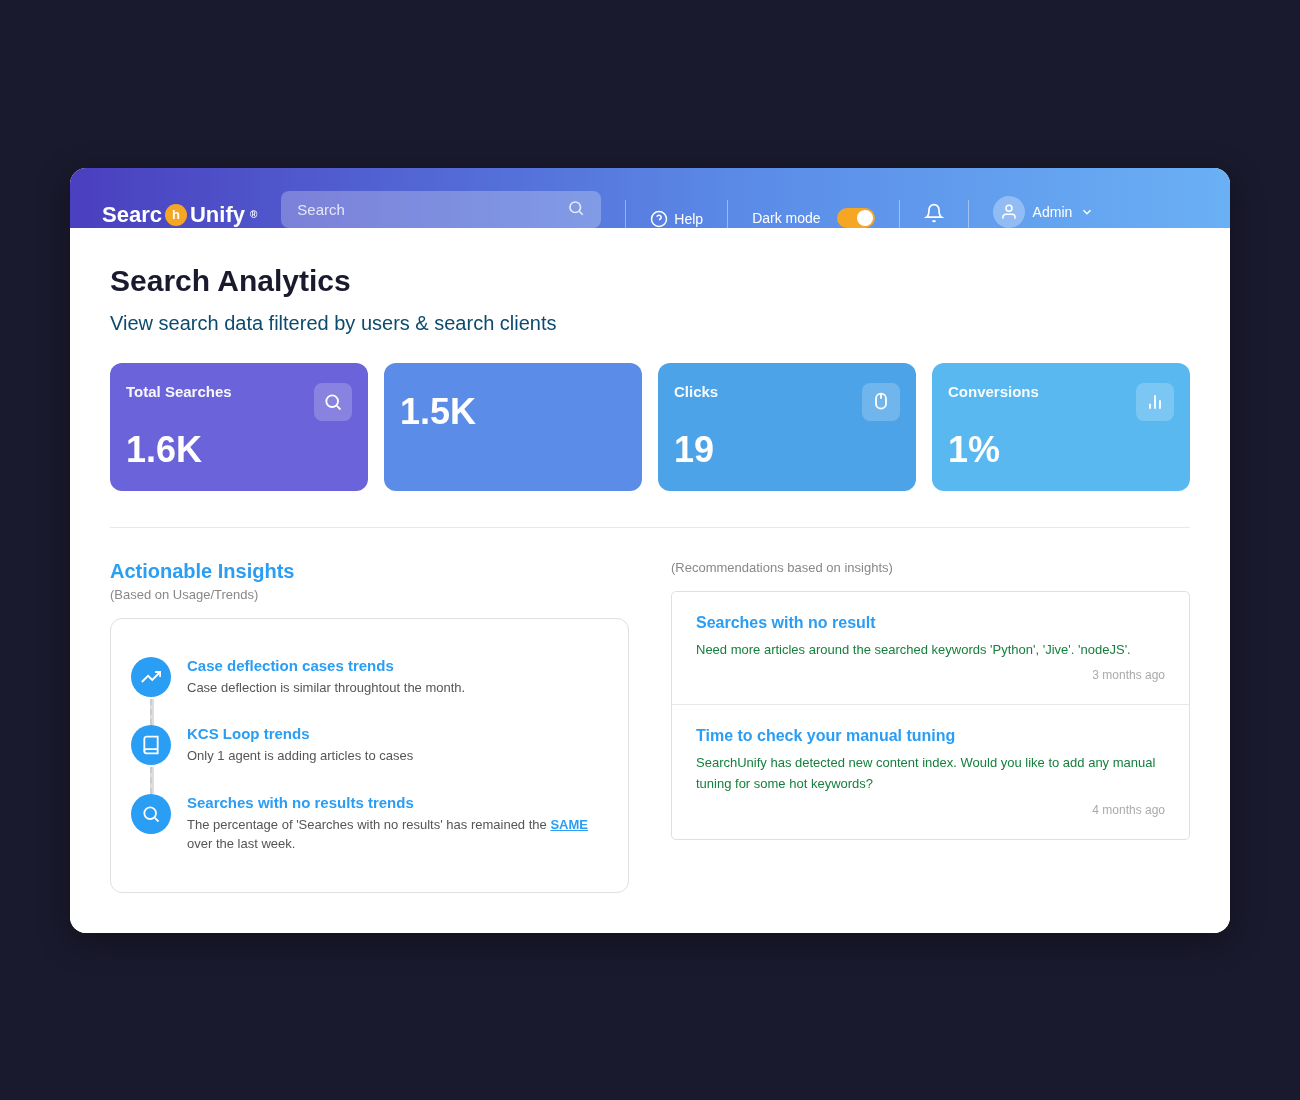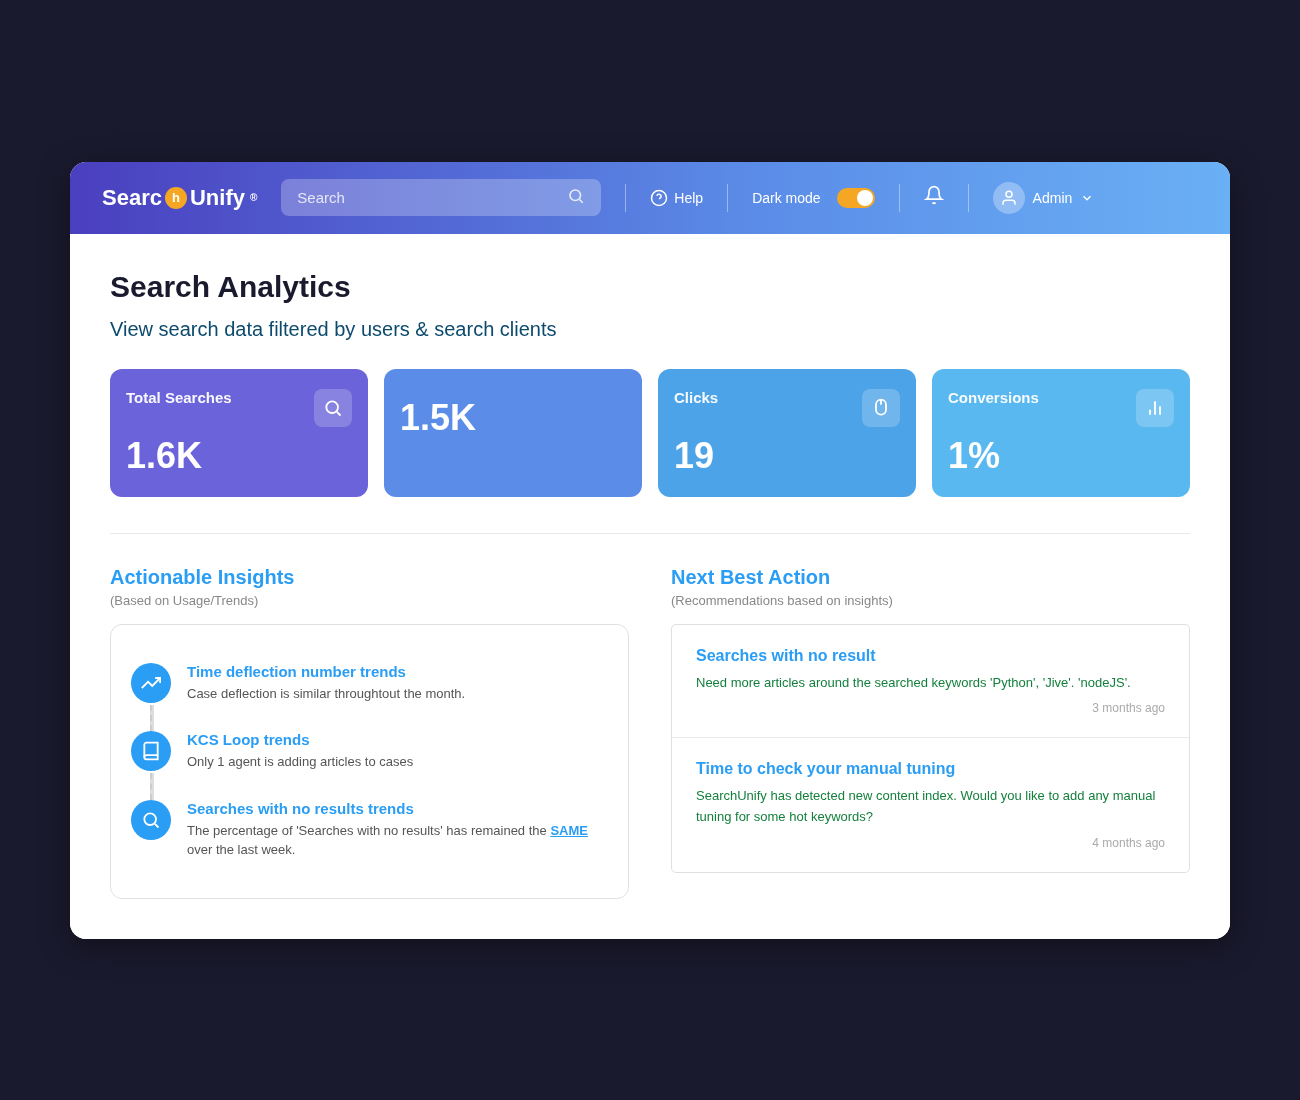--- a/index.html
+++ b/index.html
@@ -16,23 +16,23 @@
       width: 1160px;
       background: #fff;
       border-radius: 16px;
       overflow: hidden;
       box-shadow: 0 8px 32px rgba(0,0,0,0.4);
     }
     
     .header {
       background: linear-gradient(90deg, #4a3fbf 0%, #5b8de8 60%, #6ab0f5 100%);
       padding: 0 32px;
-      height: 72px;
-      display: flex;
-      align-items: center;
+      height: 60px;
+      display: flex;
+      align-items: flex-end;
       gap: 24px;
     }
     .logo {
       display: flex;
       align-items: center;
       gap: 4px;
       color: #fff;
       font-size: 22px;
       font-weight: 700;
       white-space: nowrap;
@@ -444,21 +444,21 @@
         <div class="insights-container">
 
           <div class="insight-item">
             <div class="insight-icon">
               <svg width="20" height="20" viewBox="0 0 24 24" fill="none" stroke="white" stroke-width="2.2">
                 <polyline points="23 6 13.5 15.5 8.5 10.5 1 18"></polyline>
                   <polyline points="17 6 23 6 23 12"></polyline>
               </svg>
             </div>
             <div class="insight-content">
-              <div class="insight-title">Time deflection number trends</div>
+              <div class="insight-title">Case deflection cases trends</div>
               <div class="insight-desc">Case deflection is similar throughtout the month.</div>
             </div>
           </div>
 
           <div class="insight-item">
             <div class="insight-icon">
               <svg width="20" height="20" viewBox="0 0 24 24" fill="none" stroke="white" stroke-width="2.2">
                 <path d="M4 19.5A2.5 2.5 0 0 1 6.5 17H20"></path>
                   <path d="M6.5 2H20v20H6.5A2.5 2.5 0 0 1 4 19.5v-15A2.5 2.5 0 0 1 6.5 2z"></path>
               </svg>
@@ -481,21 +481,20 @@
               <div class="insight-desc">
                 The percentage of 'Searches with no results' has remained the <span class="highlight">SAME</span> over the last week.
               </div>
             </div>
           </div>
 
         </div>
       </div>
 
       <div>
-        <h2 class="section-title">Next Best Action</h2>
         <p class="section-subtitle">(Recommendations based on insights)</p>
 
         <div class="nba-container">
           <div class="nba-item">
             <div class="nba-title">Searches with no result</div>
             <div class="nba-desc">Need more articles around the searched keywords 'Python', 'Jive'. 'nodeJS'.</div>
             <div class="nba-time">3 months ago</div>
           </div>
           <div class="nba-item">
             <div class="nba-title">Time to check your manual tuning</div>

